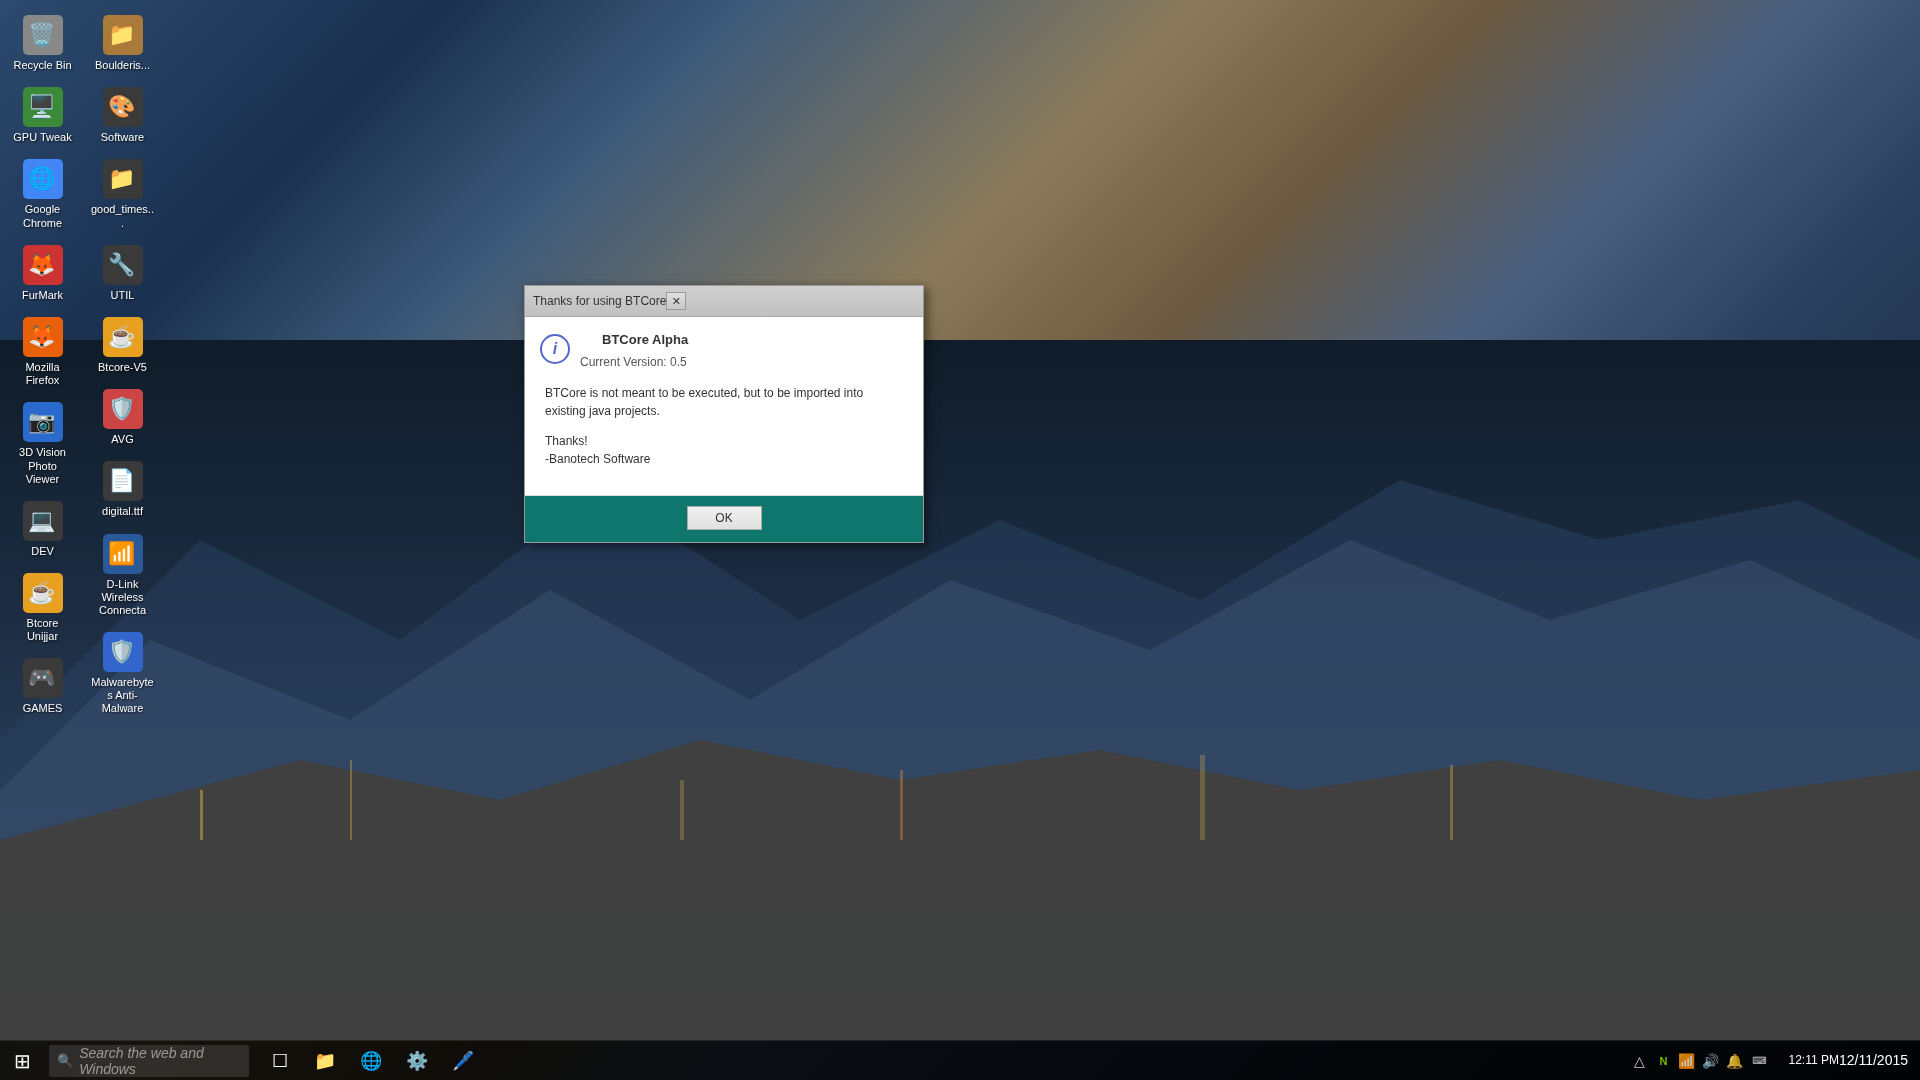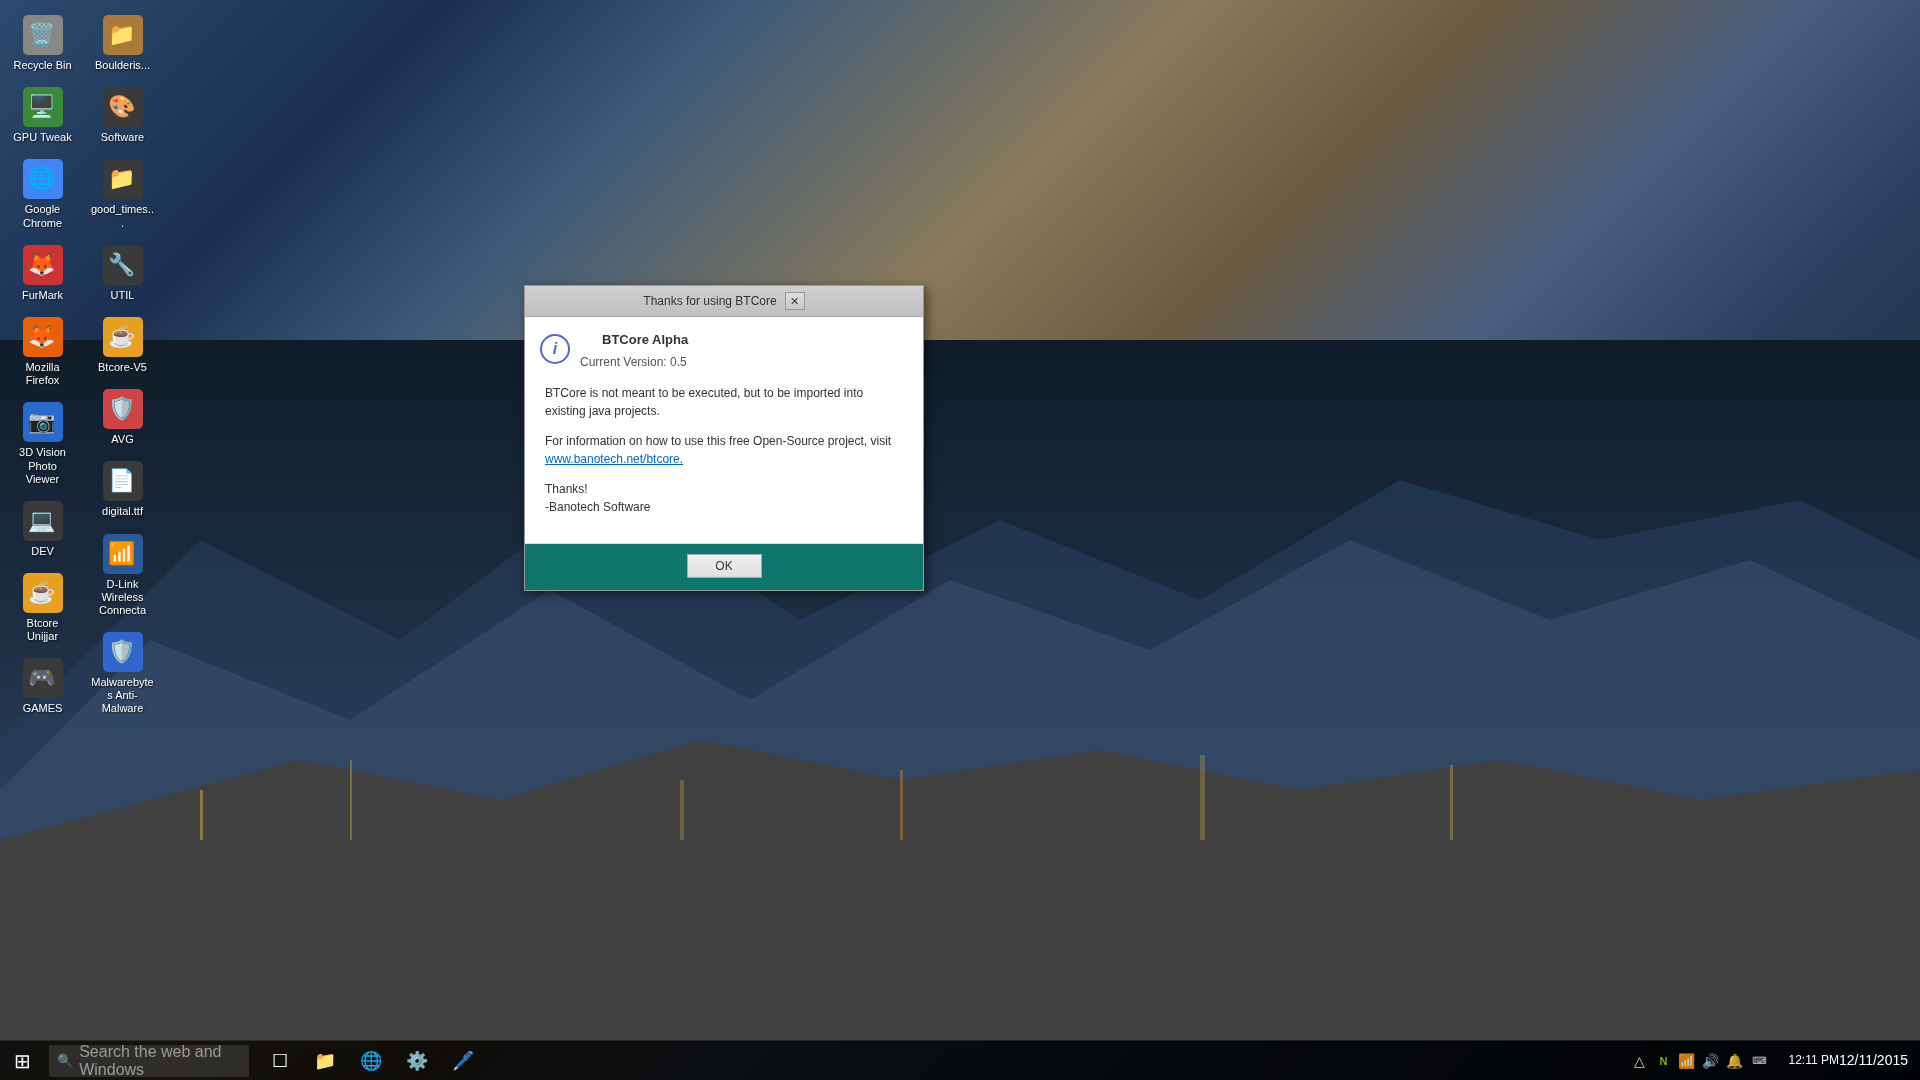--- a/index.html
+++ b/index.html
@@ -198,23 +198,22 @@
       border: 1px solid #999;
       box-shadow: 3px 3px 10px rgba(0,0,0,0.5);
       pointer-events: all;
     }
 
     .dialog-titlebar {
       background: linear-gradient(to bottom, #d0d0d0, #c0c0c0);
       padding: 6px 8px;
       display: flex;
       align-items: center;
-      justify-content: center;
+      justify-content: flex-start;
       border-bottom: 1px solid #aaa;
-      gap: 8px;
     }
 
     .dialog-title-text {
       font-size: 12px;
       color: #333;
       font-weight: normal;
     }
 
     .dialog-close-btn {
       width: 20px;
@@ -446,41 +445,37 @@
       <div class="dialog-header-row">
         <div class="info-icon">i</div>
         <div class="dialog-app-info">
           <div class="dialog-app-name">BTCore Alpha</div>
           <div class="dialog-app-version">Current Version: 0.5</div>
         </div>
       </div>
       <div class="dialog-body-text">
         <p>BTCore is not meant to be executed, but to be imported into existing java projects.</p>
         <p>
-          <span>For information on how to use this free Open-Source project, visit</span><br>
-          <span class="link">www.banotech.net/btcore.</span>
-        </p>
-        <p>
           <span>Thanks!</span><br>
           <span>-Banotech Software</span>
         </p>
       </div>
     </div>
     <div class="dialog-footer">
       <button class="ok-button">OK</button>
     </div>
   </div>
 </div>
 
 <div class="taskbar">
   <div class="taskbar-start">⊞</div>
 
   <div class="taskbar-search">
     <span style="margin-right:6px; font-size:13px;">🔍</span>
-    <span style="font-size:16px; color:rgba(255,255,255,0.5);">Search the web and Windows</span>
+    <span style="font-size:14px; color:rgba(255,255,255,0.5);font-style:italic;">Search the web and Windows</span>
   </div>
 
   <div class="taskbar-icons-row">
     <div class="taskbar-icon">☐</div>
     <div class="taskbar-icon">📁</div>
     <div class="taskbar-icon">🌐</div>
     <div class="taskbar-icon">⚙️</div>
     <div class="taskbar-icon">🖊️</div>
   </div>
 

